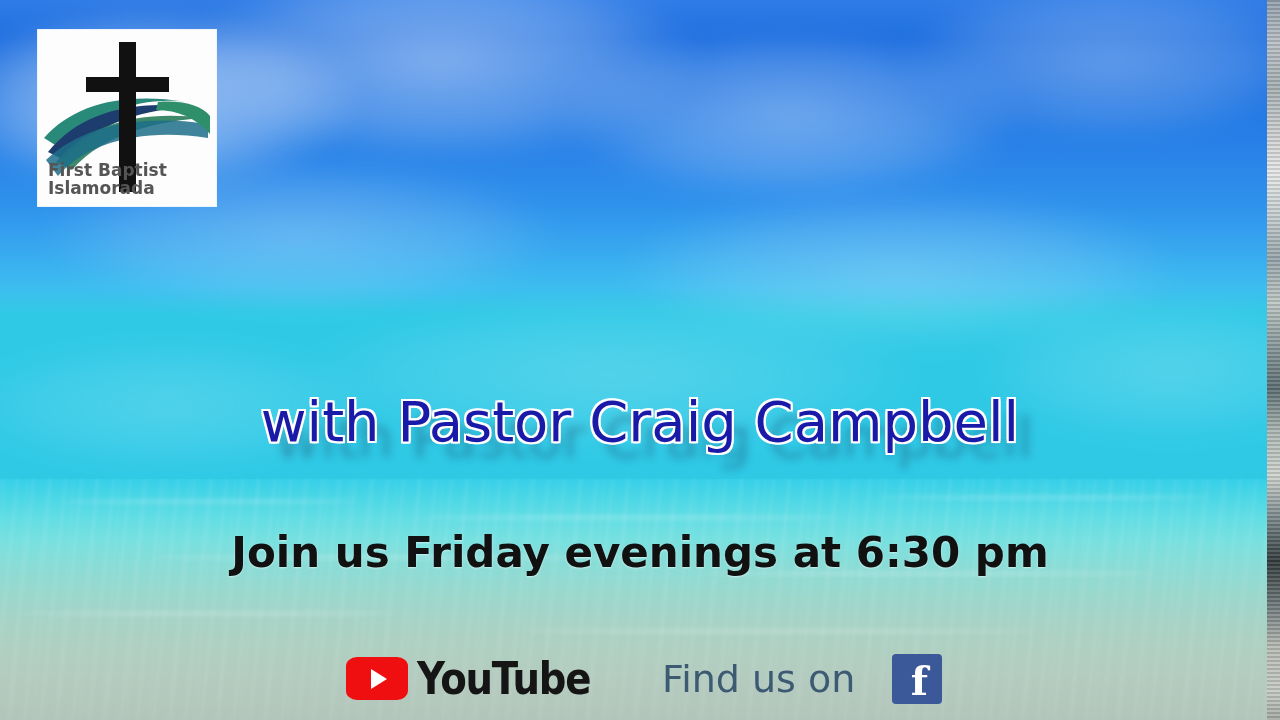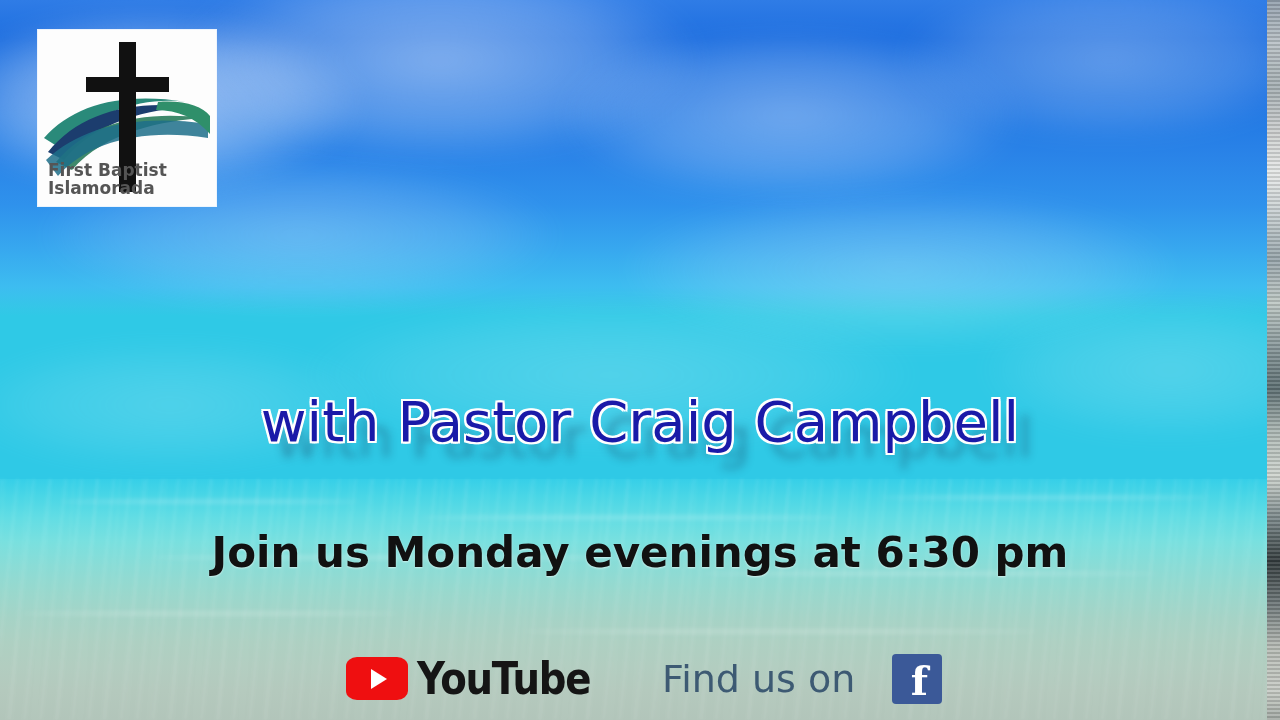--- a/index.html
+++ b/index.html
@@ -294,21 +294,21 @@
       <text x="10" y="164" font-family="DejaVu Sans, sans-serif" font-size="17" font-weight="bold" fill="#555555">Islamorada</text>
     </svg>
   </div>
 
 
   <div class="subtitle">
     <span class="subtitle-text">with Pastor Craig Campbell</span>
   </div>
 
   <div class="tagline">
-    <span class="tagline-text">Join us Monday evenings at 6:30 pm</span>
+    <span class="tagline-text">Join us Friday evenings at 6:30 pm</span>
   </div>
 
   <div class="social-row">
     <div class="yt-badge">
       <span class="yt-mark">
         <span class="yt-tri"></span>
       </span>
       <span class="yt-word">YouTube</span>
     </div>
     <span class="find-us">Find us on</span>

